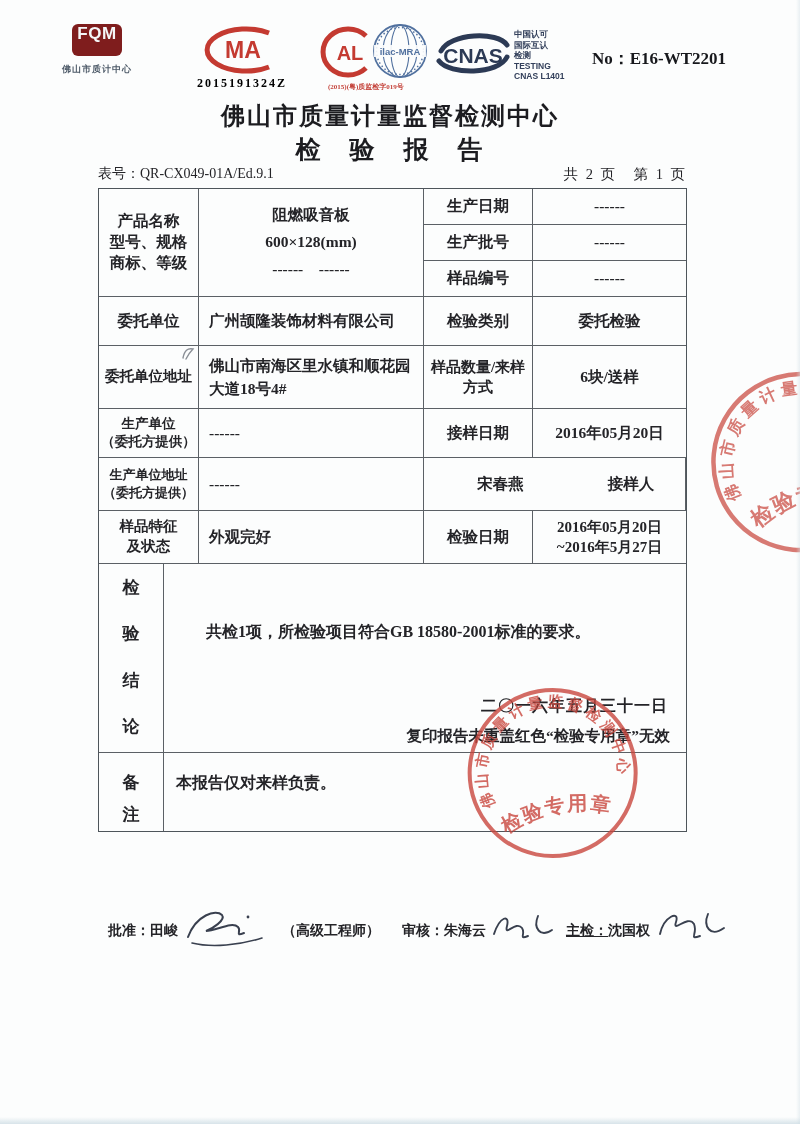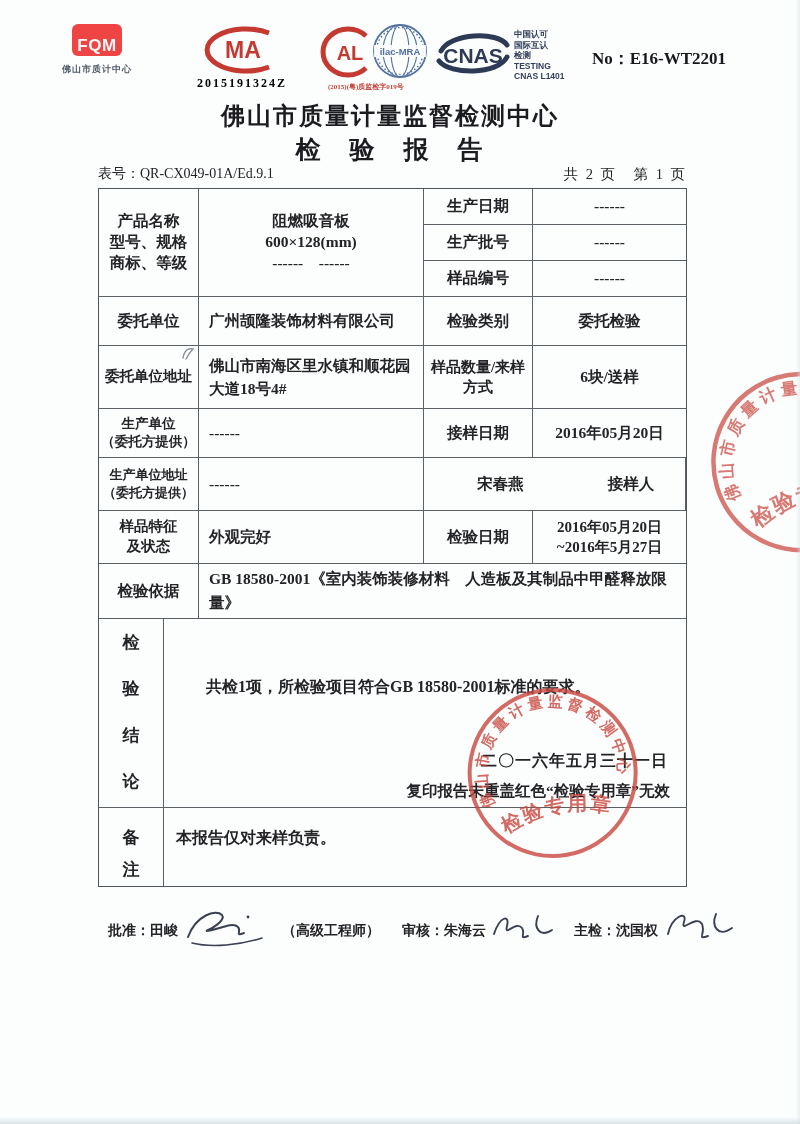--- a/index.html
+++ b/index.html
@@ -5,21 +5,21 @@
   html,body{margin:0;padding:0;}
   body{
     width:800px;height:1124px;position:relative;overflow:hidden;
     background:#fcfdfd;
     font-family:"Liberation Serif","DejaVu Serif",serif;
     color:#242428;
   }
   .abs{position:absolute;}
   
   .logo-block{position:absolute;display:flex;flex-direction:column;align-items:center;}
-  .fqm-box{width:50px;height:32px;background:#ef4444;border-radius:6px;display:flex;align-items:flex-end;justify-content:center;
+  .fqm-box{width:50px;height:32px;background:#7f1d1d;border-radius:6px;display:flex;align-items:flex-start;justify-content:center;
     color:#f5f7f8;font-family:"Liberation Sans",sans-serif;font-weight:700;font-size:17px;letter-spacing:0.5px;}
   .fqm-caption{margin-top:7px;font-size:9px;font-weight:700;color:#4d5a68;letter-spacing:1px;white-space:nowrap;}
   .logo-num{font-size:12px;font-weight:700;color:#000000;letter-spacing:2px;margin-top:2px;white-space:nowrap;}
   .logo-num-sm{font-size:7px;font-weight:700;color:#c4423a;letter-spacing:0;margin-top:4px;white-space:nowrap;padding-left:32px;}
   .cnas-textblock{position:absolute;left:514px;top:29px;width:78px;
     font-size:8.5px;line-height:10.5px;color:#34415c;font-weight:700;}
   .cnas-textblock .en{font-family:"Liberation Sans",sans-serif;font-size:8.5px;font-weight:700;}
   .report-no{position:absolute;left:592px;top:47px;font-size:17px;font-weight:700;color:#17181c;white-space:nowrap;}
   
   .main-title{position:absolute;left:0;right:20px;top:100px;text-align:center;
@@ -30,21 +30,21 @@
     font-size:14px;color:#242428;}
   .meta-row .pg{font-size:14.5px;letter-spacing:2px;}
   
   .tbl{position:absolute;left:98px;top:188px;width:589px;border:1.5px solid #4e555b;
     display:flex;flex-direction:column;box-sizing:border-box;background:transparent;}
   .trow{display:flex;border-bottom:1.2px solid #5b6065;box-sizing:border-box;}
   .trow:last-child{border-bottom:none;}
   .cell{box-sizing:border-box;border-right:1.2px solid #5b6065;display:flex;flex-direction:column;
     align-items:center;justify-content:center;font-weight:700;font-size:15.5px;line-height:1.35;text-align:center;}
   .cell.last{border-right:none;}
-  .c1{width:100px;} .c2{width:225px;} .c3{width:109px;} .c4{flex:1;}
+  .c1{width:100px;} .c2{width:225px;gap:6px;} .c3{width:109px;} .c4{flex:1;}
   .vleft{align-items:flex-start;justify-content:center;text-align:left;padding-left:10px;padding-right:8px;}
   .sm{font-size:13.5px;}
   .stack3{display:flex;flex-direction:column;flex:1;}
   .stack3 > .srow{display:flex;flex:1;border-bottom:1.2px solid #5b6065;box-sizing:border-box;}
   .stack3 > .srow:last-child{border-bottom:none;}
   .dash{letter-spacing:0px;}
   .vert-label{width:65px;display:flex;flex-direction:column;align-items:center;
     box-sizing:border-box;border-right:1.2px solid #5b6065;font-weight:700;font-size:17px;}
   .concl-chars{justify-content:space-between;padding:12px 0 14px 0;}
   .remark-chars{justify-content:center;gap:9px;padding-top:12px;}
@@ -207,24 +207,20 @@
       <span>及状态</span>
     </div>
     <div class="cell c2 vleft">外观完好</div>
     <div class="cell c3">检验日期</div>
     <div class="cell c4 last" style="font-size:15px;">
       <span>2016年05月20日</span>
       <span>~2016年5月27日</span>
     </div>
   </div>
 
-  <div class="trow" style="height:55px;">
-    <div class="cell c1">检验依据</div>
-    <div class="basis-body">GB 18580-2001《室内装饰装修材料　人造板及其制品中甲醛释放限量》</div>
-  </div>
 
   <div class="trow" style="height:189px;">
     <div class="vert-label concl-chars">
       <span>检</span>
       <span>验</span>
       <span>结</span>
       <span>论</span>
     </div>
     <div class="concl-body">
       <div class="concl-text">共检1项，所检验项目符合GB 18580-2001标准的要求。</div>
@@ -287,21 +283,21 @@
     <path d="M10,38 C30,43 58,40 80,33" fill="none" stroke="#39404f" stroke-width="1.6" stroke-linecap="round"></path>
     <circle cx="66" cy="12" r="1.4" fill="#39404f"></circle>
   </svg>
   <span style="margin-left:12px;">（高级工程师）</span>
   <span style="margin-left:22px;">审核：</span>
   <span>朱海云</span>
   <svg width="68" height="38" viewBox="0 0 68 38" style="margin:-8px 0 0 4px;">
     <path d="M4,26 C10,8 20,6 17,18 C14,30 26,12 32,20 C36,26 28,32 38,28" fill="none" stroke="#39404f" stroke-width="1.9" stroke-linecap="round"></path>
     <path d="M48,8 C43,20 50,30 62,22" fill="none" stroke="#39404f" stroke-width="1.9" stroke-linecap="round"></path>
   </svg>
-  <span style="margin-left:16px;">主检：</span>
+  <span style="margin-left:8px;text-decoration:underline;">主检：</span>
   <span>沈国权</span>
   <svg width="74" height="40" viewBox="0 0 74 40" style="margin:-10px 0 0 4px;">
     <path d="M6,28 C10,10 26,4 22,16 C18,28 34,8 40,18 C44,28 34,34 46,30" fill="none" stroke="#39404f" stroke-width="1.9" stroke-linecap="round"></path>
     <path d="M54,8 C49,20 56,32 70,22" fill="none" stroke="#39404f" stroke-width="1.9" stroke-linecap="round"></path>
   </svg>
 </div>
 
 <div class="edge-right"></div>
 <div class="edge-bottom"></div>
 

